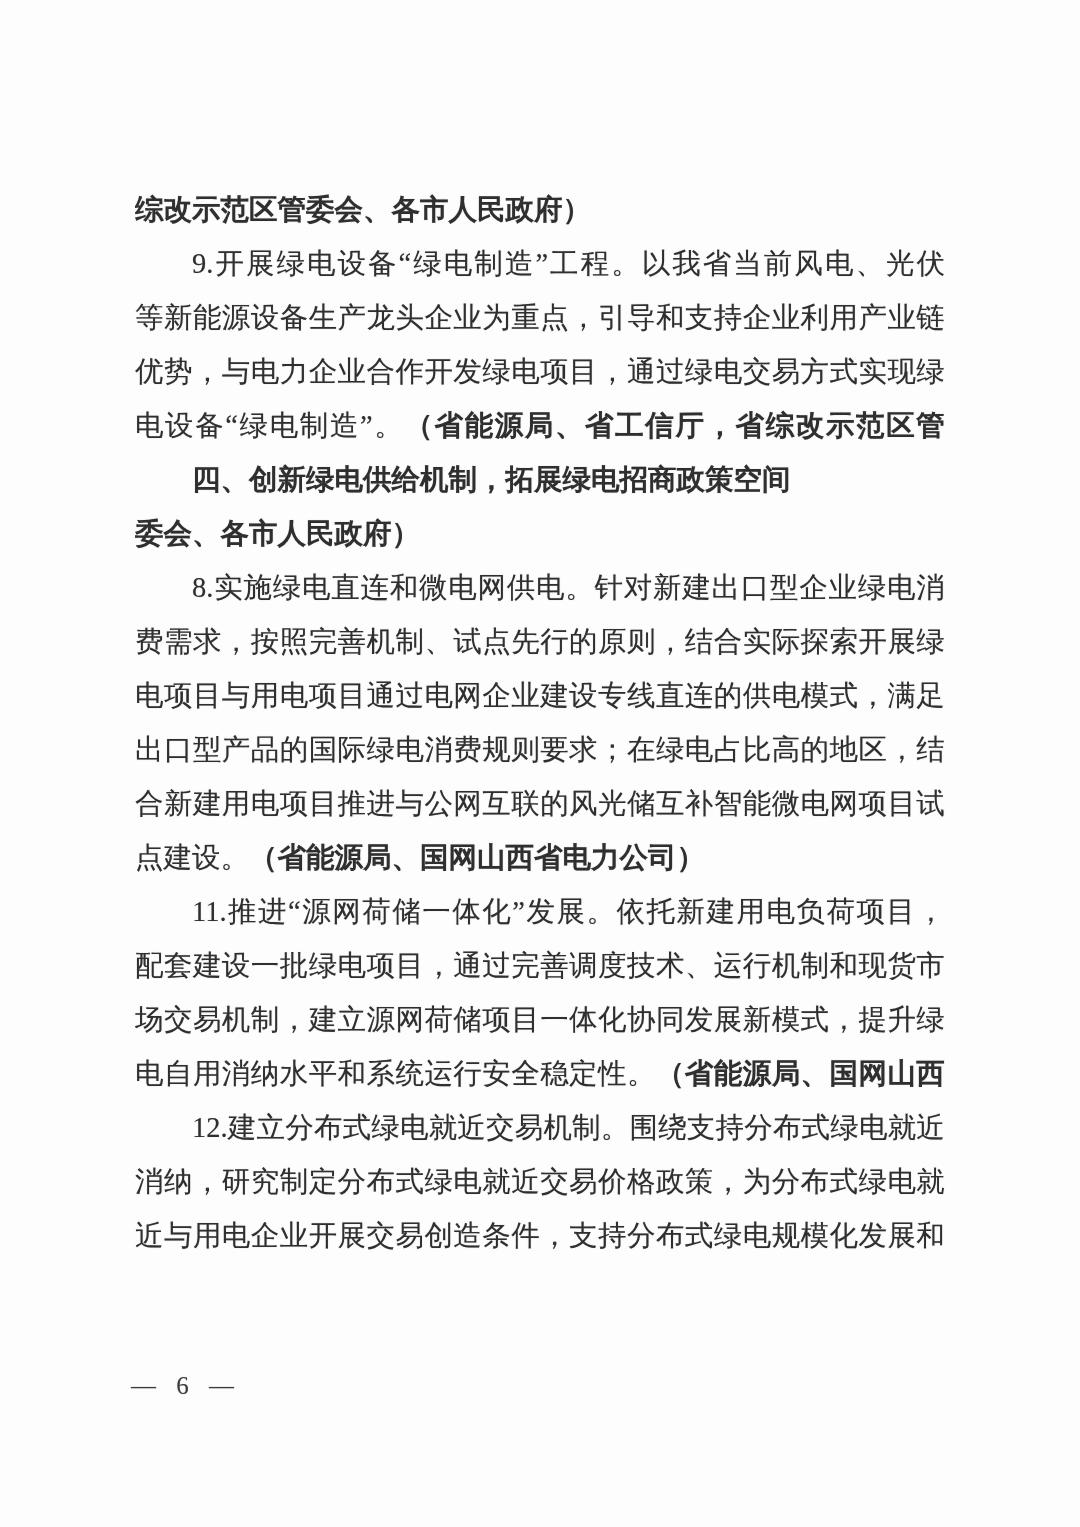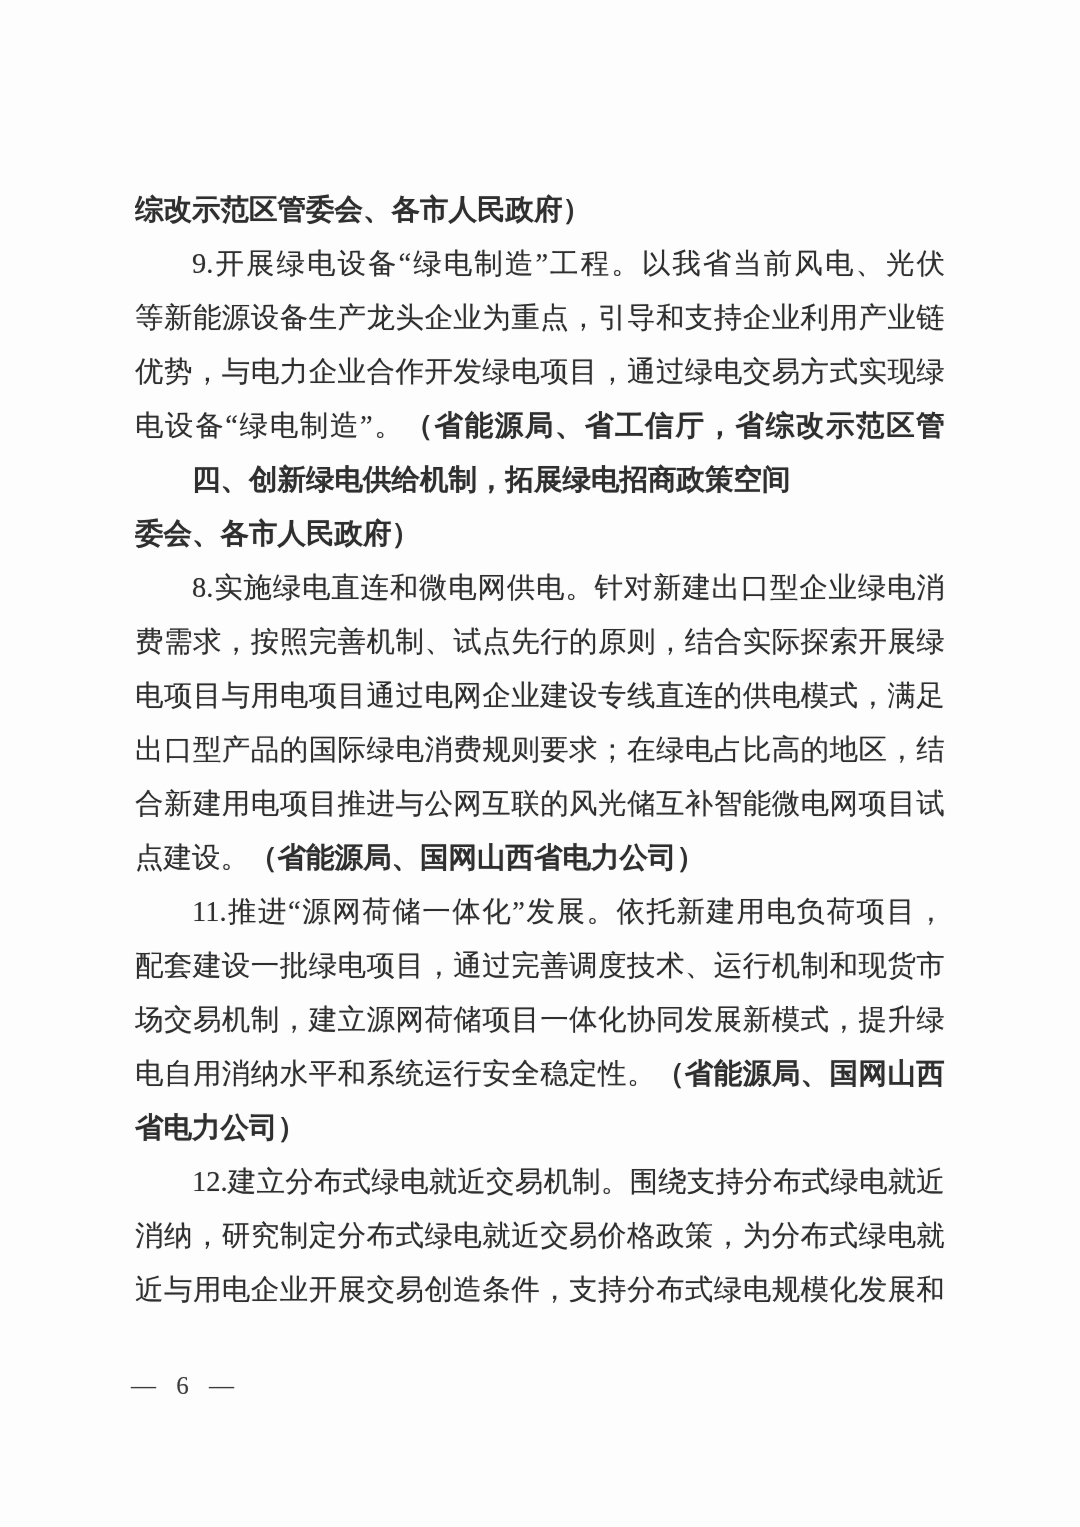--- a/index.html
+++ b/index.html
@@ -439,21 +439,20 @@
         <span class="ch bold">省</span>
         <span class="ch bold">能</span>
         <span class="ch bold">源</span>
         <span class="ch bold">局</span>
         <span class="ch bold">、</span>
         <span class="ch bold">国</span>
         <span class="ch bold">网</span>
         <span class="ch bold">山</span>
         <span class="ch bold">西</span>
       </div>
-      <div class="line"><span class="seg bold">省电力公司）</span></div>
       <div class="line justify indent">
         <span class="ch">12.</span>
         <span class="ch">建</span>
         <span class="ch">立</span>
         <span class="ch">分</span>
         <span class="ch">布</span>
         <span class="ch">式</span>
         <span class="ch">绿</span>
         <span class="ch">电</span>
         <span class="ch">就</span>

